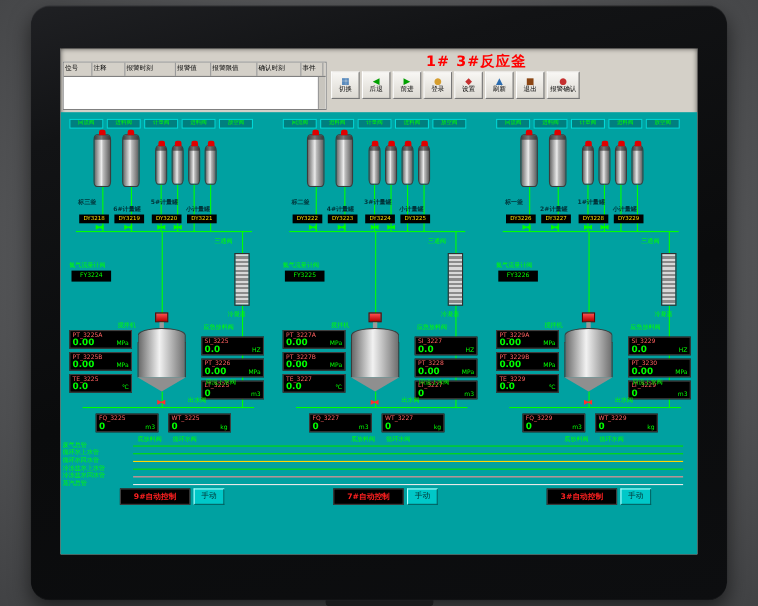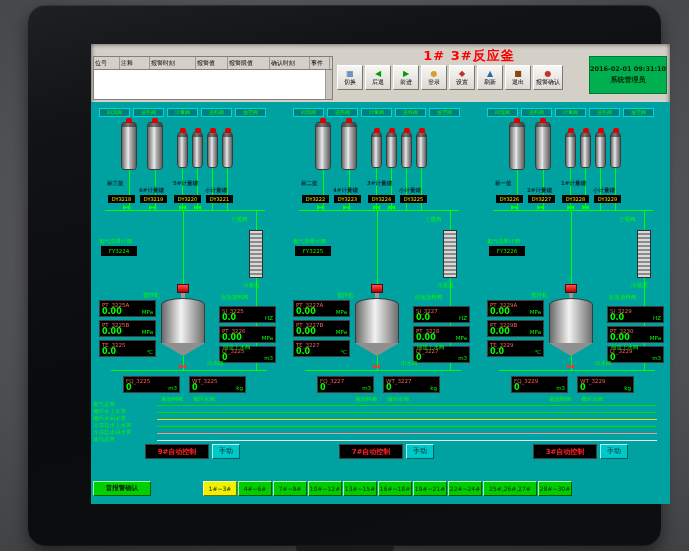--- a/index.html
+++ b/index.html
@@ -5,21 +5,21 @@
   *{margin:0;padding:0;box-sizing:border-box;}
   body{background:#3a3b3d;font-family:"DejaVu Sans","Liberation Sans",sans-serif;}
   .stage{position:relative;width:689px;height:551px;overflow:hidden;
     background:radial-gradient(ellipse at 50% 45%,#616264 0%,#565759 60%,#414244 100%);}
   .stand{position:absolute;left:296px;top:538px;width:98px;height:13px;
     background:linear-gradient(180deg,#3c3d3f,#28292b);border-radius:3px;}
   .bezel{position:absolute;left:28px;top:5px;width:633px;height:541px;border-radius:17px;
     background:linear-gradient(165deg,#1f2023 0%,#121315 18%,#0a0b0c 55%,#0d0e10 100%);
     box-shadow:0 8px 18px rgba(0,0,0,.55), inset 0 1px 1px rgba(255,255,255,.10), inset 0 -1px 1px rgba(255,255,255,.05);}
   .screen{position:absolute;left:55px;top:44px;width:579px;height:460px;background:#D4D0C8;
-    overflow:hidden;box-shadow:inset 0 0 5px rgba(0,0,0,.65);margin-left:36px;}
+    overflow:hidden;box-shadow:inset 0 0 5px rgba(0,0,0,.65);}
   
   .alarm-table{position:absolute;left:2px;top:12px;width:240px;height:44px;background:#fff;
     border:1px solid #808080;}
   .alarm-head{display:flex;height:13px;background:#D4D0C8;border-bottom:1px solid #808080;}
   .alarm-head .cell{font-size:6px;line-height:12px;padding:0 1px;border-right:1px solid #9a9a9a;
     color:#000;overflow:hidden;white-space:nowrap;}
   .alarm-body{height:29px;background:#fff;}
   .alarm-scroll{position:absolute;right:0;top:13px;bottom:0;width:7px;background:#c8c5be;border-left:1px solid #9a9a9a;}
   .screen-title{position:absolute;left:258px;top:3px;width:240px;text-align:center;color:#FF0000;
     font-weight:bold;font-size:13px;letter-spacing:1px;white-space:nowrap;}
@@ -139,39 +139,22 @@
         <div class="tbtn">
           <div class="ticon" style="color: rgb(139, 69, 19);">■</div>
           <div class="tlab">退出</div>
         </div>
         <div class="tbtn">
           <div class="ticon" style="color: rgb(197, 48, 48);">●</div>
           <div class="tlab">报警确认</div>
         </div>
       </div>
 
-    <div class="datetime">
-      <div class="dt">2016-02-01 09:31:10</div>
-      <div class="usr">系统管理员</div>
-    </div>
 
     <div class="main" id="main">
-      <div class="bottombar" id="bottombar">
-        <div class="ackbtn">音报警确认</div>
-      <div class="pagebtn active" style="left: 112px; top: 0px; width: 34px; height: 15px;">1#~3#</div>
-          <div class="pagebtn" style="left: 147px; top: 0px; width: 34px; height: 15px;">4#~6#</div>
-          <div class="pagebtn" style="left: 182px; top: 0px; width: 34px; height: 15px;">7#~9#</div>
-          <div class="pagebtn" style="left: 217px; top: 0px; width: 34px; height: 15px;">10#~12#</div>
-          <div class="pagebtn" style="left: 252px; top: 0px; width: 34px; height: 15px;">13#~15#</div>
-          <div class="pagebtn" style="left: 287px; top: 0px; width: 34px; height: 15px;">16#~18#</div>
-          <div class="pagebtn" style="left: 322px; top: 0px; width: 34px; height: 15px;">19#~21#</div>
-          <div class="pagebtn" style="left: 357px; top: 0px; width: 34px; height: 15px;">22#~24#</div>
-          <div class="pagebtn" style="left: 392px; top: 0px; width: 54px; height: 15px;">25#,26#,27#</div>
-          <div class="pagebtn" style="left: 447px; top: 0px; width: 34px; height: 15px;">28#~30#</div>
-        </div>
     <div class="unit" style="left: 6px; top: 6px;">
           <div class="chip" style="left: 2px; top: 0px;">回流阀</div>
           <div class="chip" style="left: 36px; top: 0px;">进料阀</div>
           <div class="chip" style="left: 70px; top: 0px;">计量阀</div>
           <div class="chip" style="left: 104px; top: 0px;">进料阀</div>
           <div class="chip" style="left: 138px; top: 0px;">放空阀</div>
           <div class="tank" style="left: 24px; top: 14px; width: 16px; height: 48px;">
             <div class="band"></div>
             <div class="cap"></div>
           </div>

